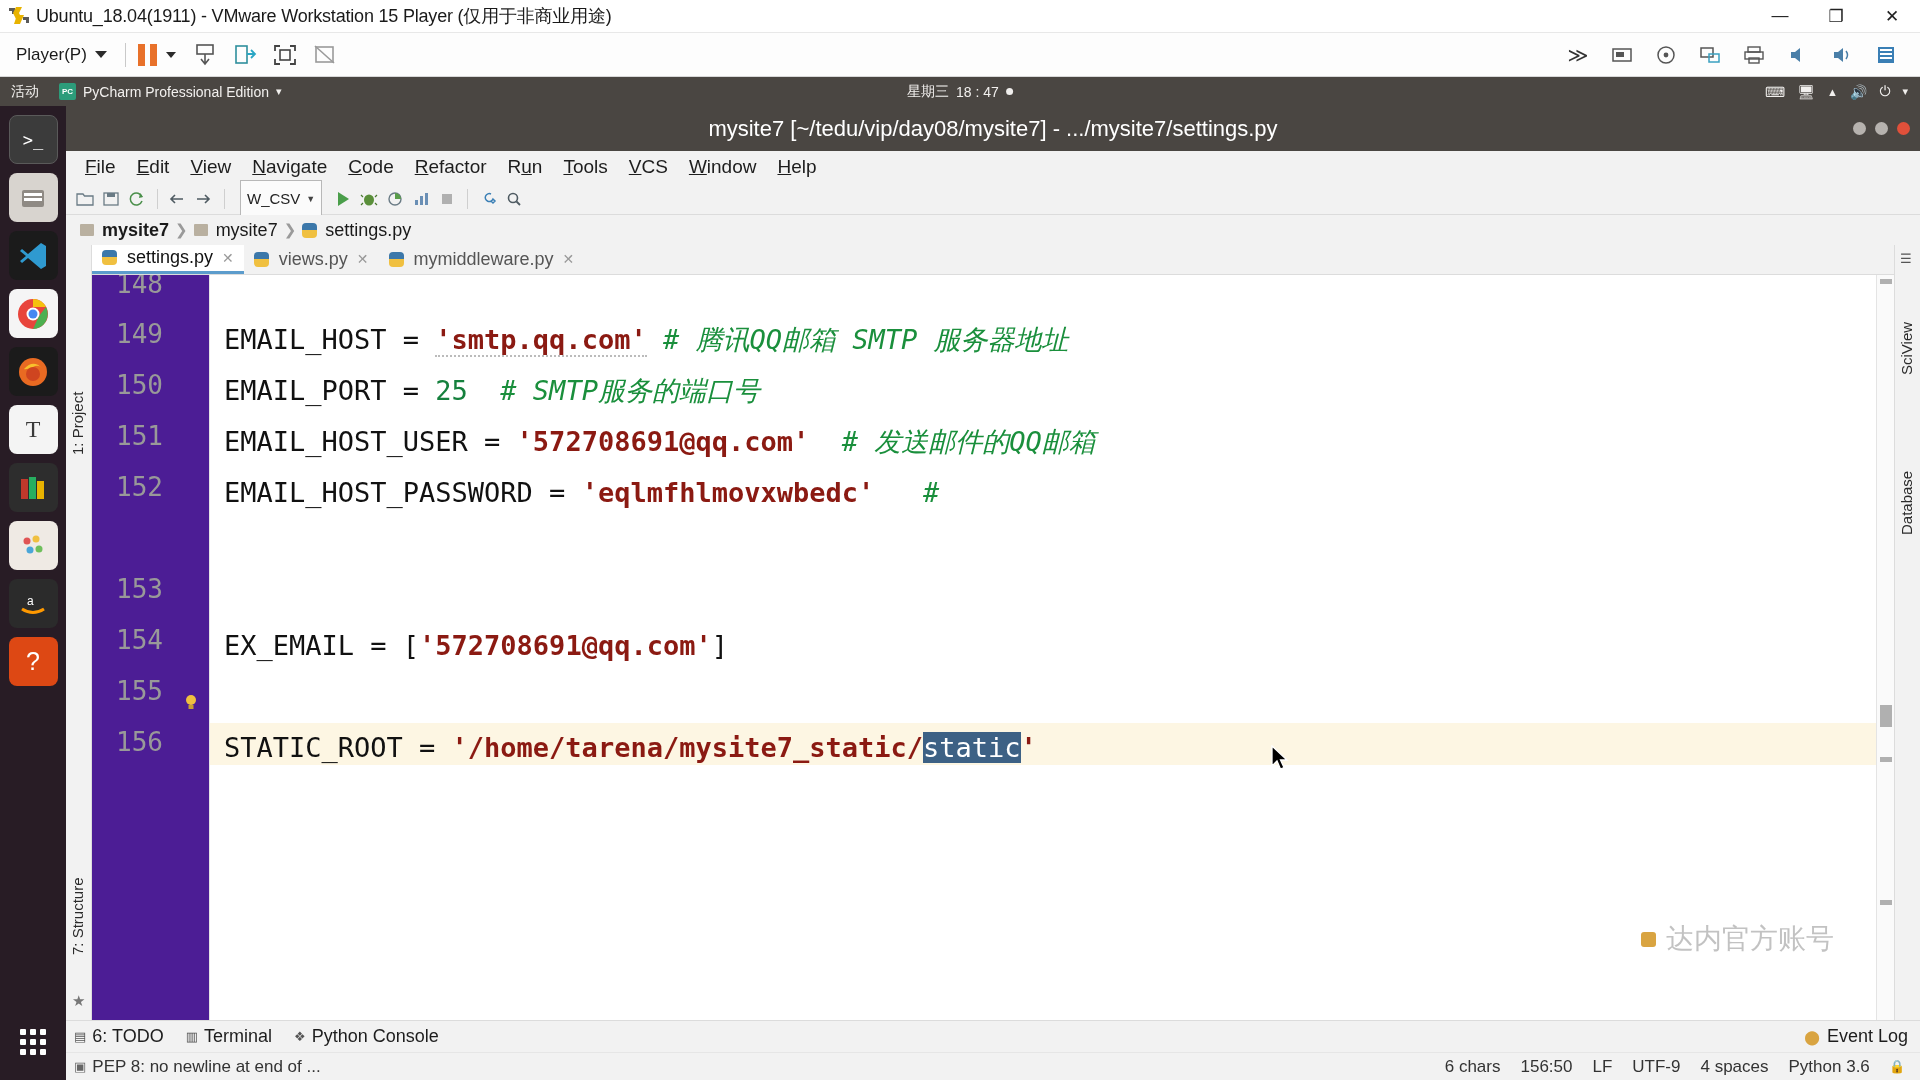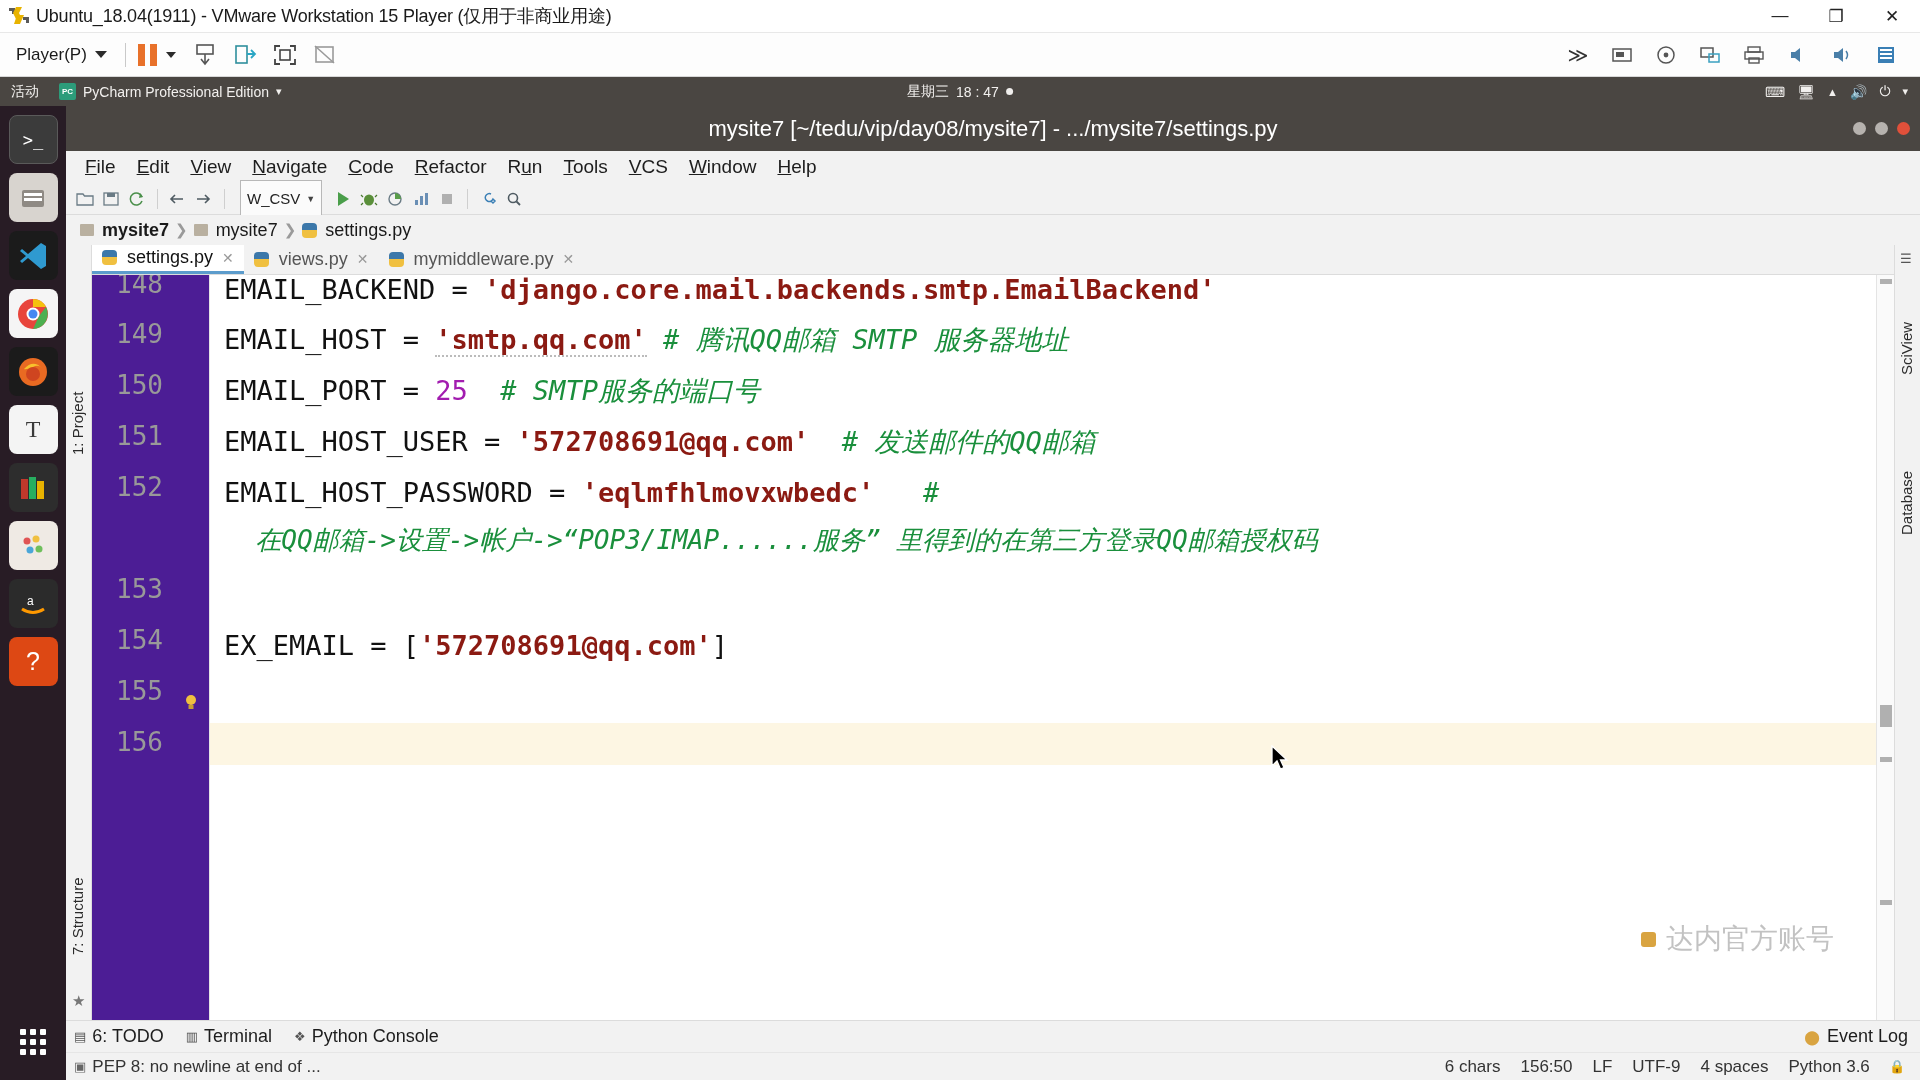--- a/index.html
+++ b/index.html
@@ -128,21 +128,21 @@
   .pc-tab .x { font-size: 14px; color: #999; margin-left: 3px; }
 
   .editor-area { flex: 1; display: flex; position: relative; overflow: hidden; background: #fff; }
   .gutter { width: 118px; background: #4c1d95; border-right: 1px solid #e4e4e4; position: relative; flex-shrink:0; }
   .gutter .ln { position: absolute; right: 46px; font-family: "DejaVu Sans Mono", monospace; font-size: 26px; color: #999; }
   .code { position: relative; flex: 1; min-width: 0; font-family: "DejaVu Sans Mono", monospace; font-size: 27px; overflow: hidden; }
   .cline { position: absolute; left: 14px; white-space: pre; line-height: 41px; }
   .hl-row { position: absolute; left: 0; right: 0; height: 42px; background: #fdf6e3; }
   .kw-name { color: #111; }
   .str { color: #8b1a12; font-weight: bold; }
-  .num { color: #a21caf; }
+  .num { color: #15803d; }
   .cmt { color: #1a8f3c; font-style: italic; }
   .cmt-cn { color: #1a8f3c; font-style: italic; }
   .sel { background: #3d6185; color: #fff; }
   .squig { border-bottom: 2px dotted #bbb; }
   .bulb { position: absolute; width: 13px; height: 16px; }
 
   
   .markerbar { width: 18px; background: #fafafa; border-left: 1px solid #e4e4e4; position: relative; flex-shrink: 0;}
   .mk { position: absolute; right: 2px; width: 12px; height: 5px; background: #b0b0b0; }
 
@@ -532,34 +532,33 @@
               <div class="bulb" style="left:92px;top:419px">
                 <svg width="14" height="17" viewBox="0 0 14 17">
                     <circle cx="7" cy="6" r="5" fill="#f0c040"></circle>
                     <rect x="4.5" y="11" width="5" height="4" fill="#c9a030"></rect>
                   </svg>
               </div>
             </div>
 
             <div class="code">
 
-              <div class="cline" style="top:-6px"><span class="kw-name">EMAIL_BACKEND = </span><span class="str">'django.core.mail.backends.smtp.EmailBackend'</span></div>
 
               <div class="cline" style="top:44px"><span class="kw-name">EMAIL_HOST = </span><span class="str squig">'smtp.qq.com'</span><span class="cmt"> # 腾讯QQ邮箱 SMTP 服务器地址</span></div>
 
               <div class="cline" style="top:95px"><span class="kw-name">EMAIL_PORT = </span><span class="num">25</span><span class="cmt">  # SMTP服务的端口号</span></div>
 
               <div class="cline" style="top:146px"><span class="kw-name">EMAIL_HOST_USER = </span><span class="str">'572708691@qq.com'</span><span class="cmt">  # 发送邮件的QQ邮箱</span></div>
 
               <div class="cline" style="top:197px"><span class="kw-name">EMAIL_HOST_PASSWORD = </span><span class="str">'eqlmfhlmovxwbedc'</span><span class="cmt">   #</span></div>
 
-              <div class="cline" style="top:245px;font-size:26px"><span class="cmt-cn">  在QQ邮箱-&gt;设置-&gt;帐户-&gt;“POP3/IMAP......服务” 里得到的在第三方登录QQ邮箱授权码</span></div>
 
               <div class="cline" style="top:350px"><span class="kw-name">EX_EMAIL = [</span><span class="str">'572708691@qq.com'</span><span class="kw-name">]</span></div>
 
+              <div class="cline" style="top:452px"><span class="kw-name">STATIC_ROOT = </span><span class="str">'/home/tarena/mysite7_static/</span><span class="sel">static</span><span class="str">'</span></div>
 
               <svg class="cursor-arrow" style="left:1060px;top:470px;width:22px;height:30px" viewBox="0 0 22 30">
                 <path d="M2 1 L2 21 L7 16 L10.5 24 L14 22.5 L10.5 15 L17 15 Z" fill="#000" stroke="#fff" stroke-width="1.3"></path>
               </svg>
 
               <div class="watermark">
                 <span class="wm-dot"></span>
                 <span>达内官方账号</span>
               </div>
             </div>

